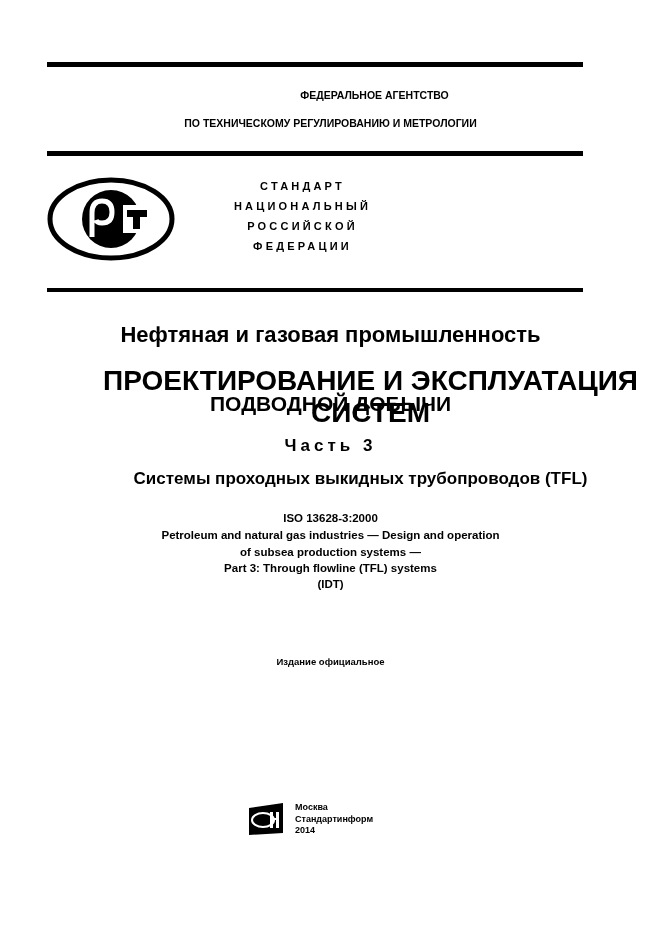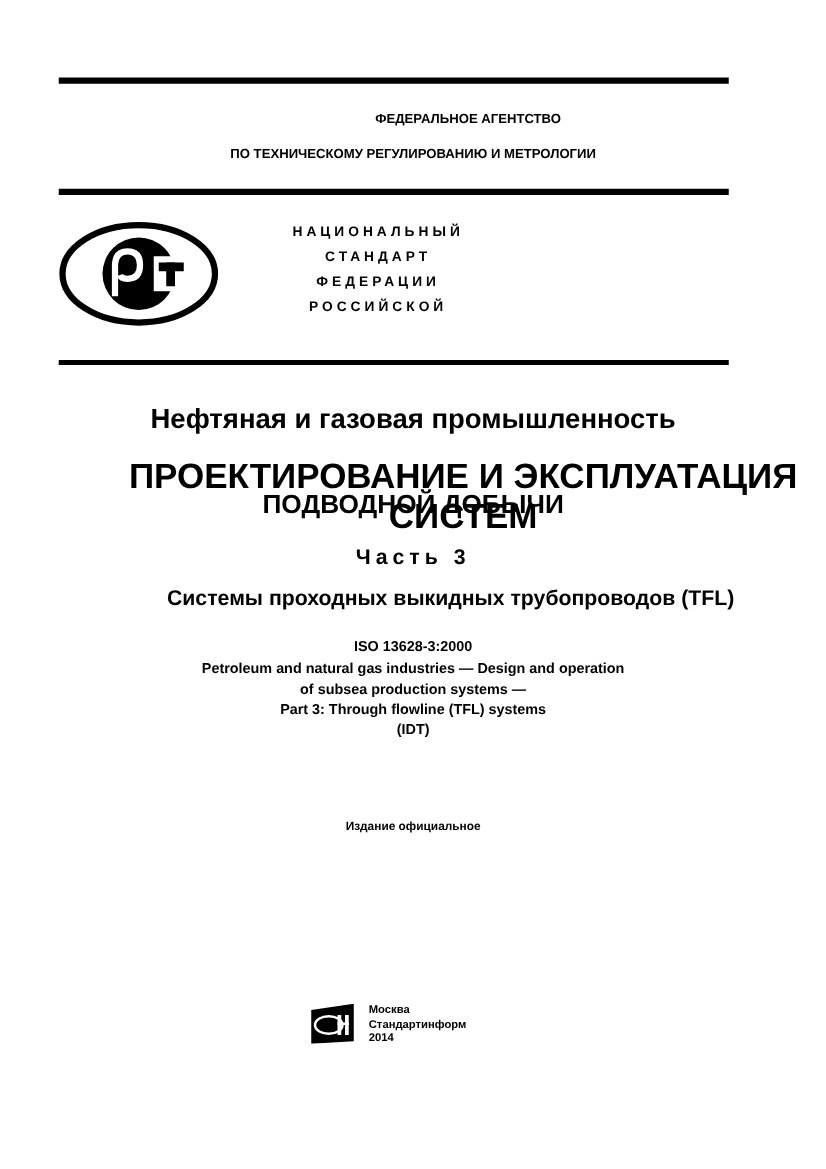--- a/index.html
+++ b/index.html
@@ -30,24 +30,24 @@
     <ellipse cx="64" cy="42" rx="61" ry="39" fill="#fff" stroke="#000" stroke-width="5"></ellipse>
     <circle cx="64" cy="42" r="29" fill="#000"></circle>
     <rect x="76" y="28" width="24" height="28" fill="#fff"></rect>
     <rect x="80" y="33" width="20" height="7" fill="#000"></rect>
     <rect x="86" y="33" width="7" height="19" fill="#000"></rect>
     <path d="M45 60 L45 36 Q45 24 55 24 Q65 24 65 35 Q65 46 55 46 Q50 46 49 43" fill="none" stroke="#fff" stroke-width="5"></path>
   </svg>
 </div>
 
 <div class="nat" style="top:176px;">
+  <div>СТАНДАРТ</div>
   <div>НАЦИОНАЛЬНЫЙ</div>
-  <div>СТАНДАРТ</div>
+  <div>РОССИЙСКОЙ</div>
   <div>ФЕДЕРАЦИИ</div>
-  <div>РОССИЙСКОЙ</div>
 </div>
 
 <div class="gost" style="top:185px;">
 </div>
 
 <div class="rule" style="top:288px;height:4px;"></div>
 
 <div class="center" style="top:322px;font-size:22px;">Нефтяная и газовая промышленность</div>
 <div class="center" style="top:365px;font-size:28px;margin-left:40px;">ПРОЕКТИРОВАНИЕ И ЭКСПЛУАТАЦИЯ СИСТЕМ</div>
 <div class="center" style="top:392px;font-size:21px;">ПОДВОДНОЙ ДОБЫЧИ</div>

